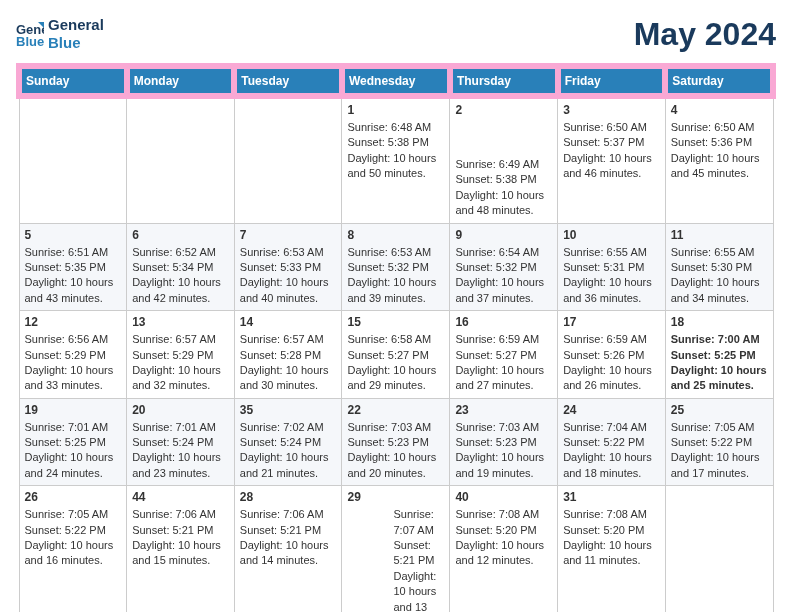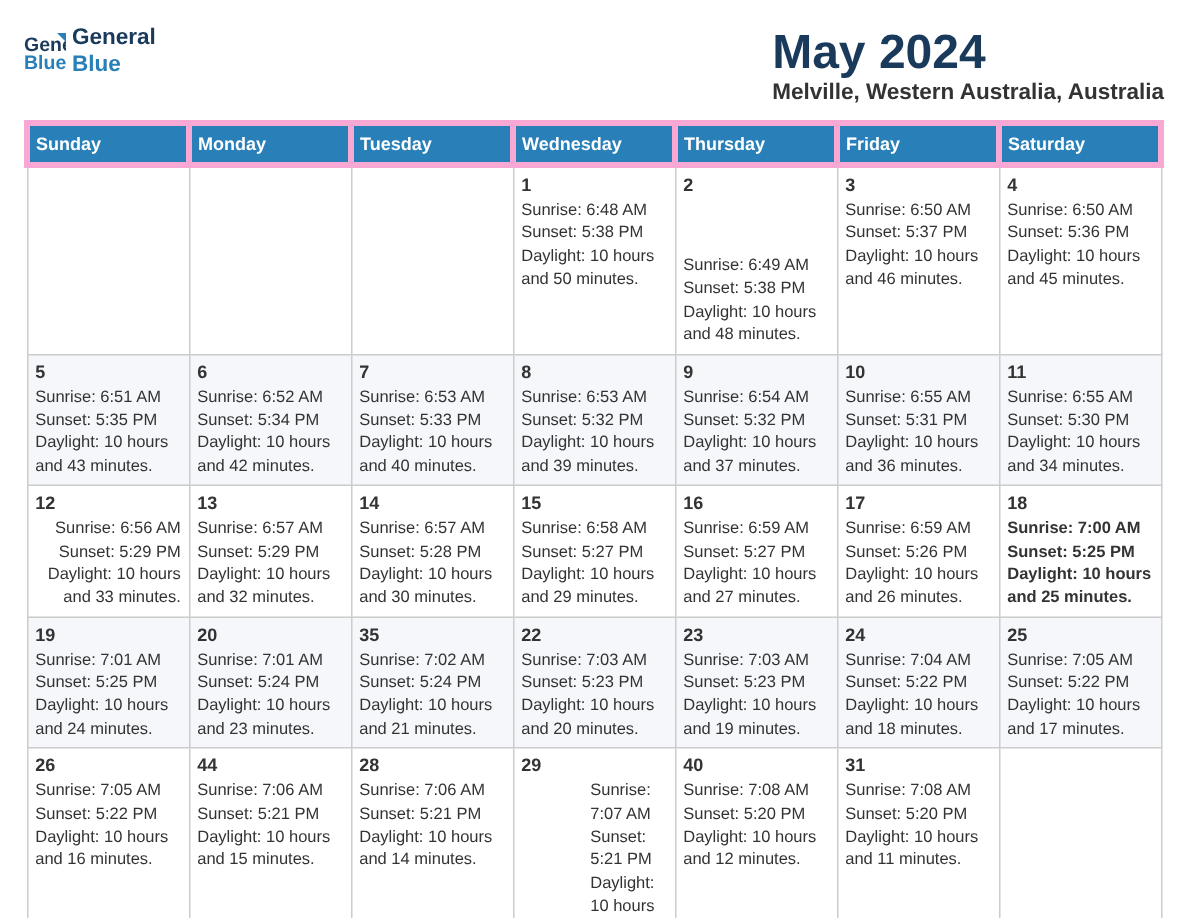--- a/index.html
+++ b/index.html
@@ -19,21 +19,21 @@
     .logo {
       display: flex;
       align-items: center;
       gap: 4px;
     }
     .logo-icon {
       width: 28px;
       height: 28px;
     }
     .title-area {
-      text-align: left;
+      text-align: right;
     }
     .main-title {
       font-size: 32px;
       font-weight: bold;
       color: #1a3a5c;
     }
     .subtitle {
       font-size: 15px;
       color: #333;
       font-weight: bold;
@@ -42,21 +42,21 @@
       width: 100%;
       border-collapse: collapse;
       font-size: 11px;
     }
     .calendar th {
       background: #2980b9;
       color: #fff;
       padding: 5px 4px;
       text-align: left;
       font-size: 12px;
-      border: 4px solid #f9a8d4;
+      border: 6px solid #f9a8d4;
     }
     .calendar td {
       border: 1px solid #ccc;
       vertical-align: top;
       padding: 4px 5px;
       width: 108px;
       min-height: 80px;
       background: #fff;
     }
     .calendar tr:nth-child(even) td {
@@ -86,21 +86,20 @@
       <polygon points="18,2 26,10 22,6" fill="#2980b9"></polygon>
       <polygon points="22,2 28,8 28,2" fill="#2980b9"></polygon>
     </svg>
     <div>
       <div style="font-size:15px;font-weight:bold;color:#1a3a5c;line-height:1.2;">General</div>
       <div style="font-size:15px;font-weight:bold;color:#2980b9;line-height:1.2;">Blue</div>
     </div>
   </div>
   <div class="title-area">
     <div class="main-title">May 2024</div>
-    <div class="subtitle">Melville, Western Australia, Australia</div>
   </div>
 </div>
 
 <table class="calendar">
   <thead>
     <tr id="cal-header">
         <th>Sunday</th>
         <th>Monday</th>
         <th>Tuesday</th>
         <th>Wednesday</th>
@@ -190,21 +189,21 @@
           <div class="day-num">11</div>
           <div class="day-info" style="white-space: pre-line;">Sunrise: 6:55 AM
 Sunset: 5:30 PM
 Daylight: 10 hours
 and 34 minutes.</div>
         </td>
       </tr>
       <tr>
         <td>
           <div class="day-num">12</div>
-          <div class="day-info" style="white-space: pre-line; text-align: right;">Sunrise: 6:56 AM
+          <div class="day-info" style="white-space: pre-line;">Sunrise: 6:56 AM
 Sunset: 5:29 PM
 Daylight: 10 hours
 and 33 minutes.</div>
         </td>
         <td>
           <div class="day-num">13</div>
           <div class="day-info" style="white-space: pre-line;">Sunrise: 6:57 AM
 Sunset: 5:29 PM
 Daylight: 10 hours
 and 32 minutes.</div>

